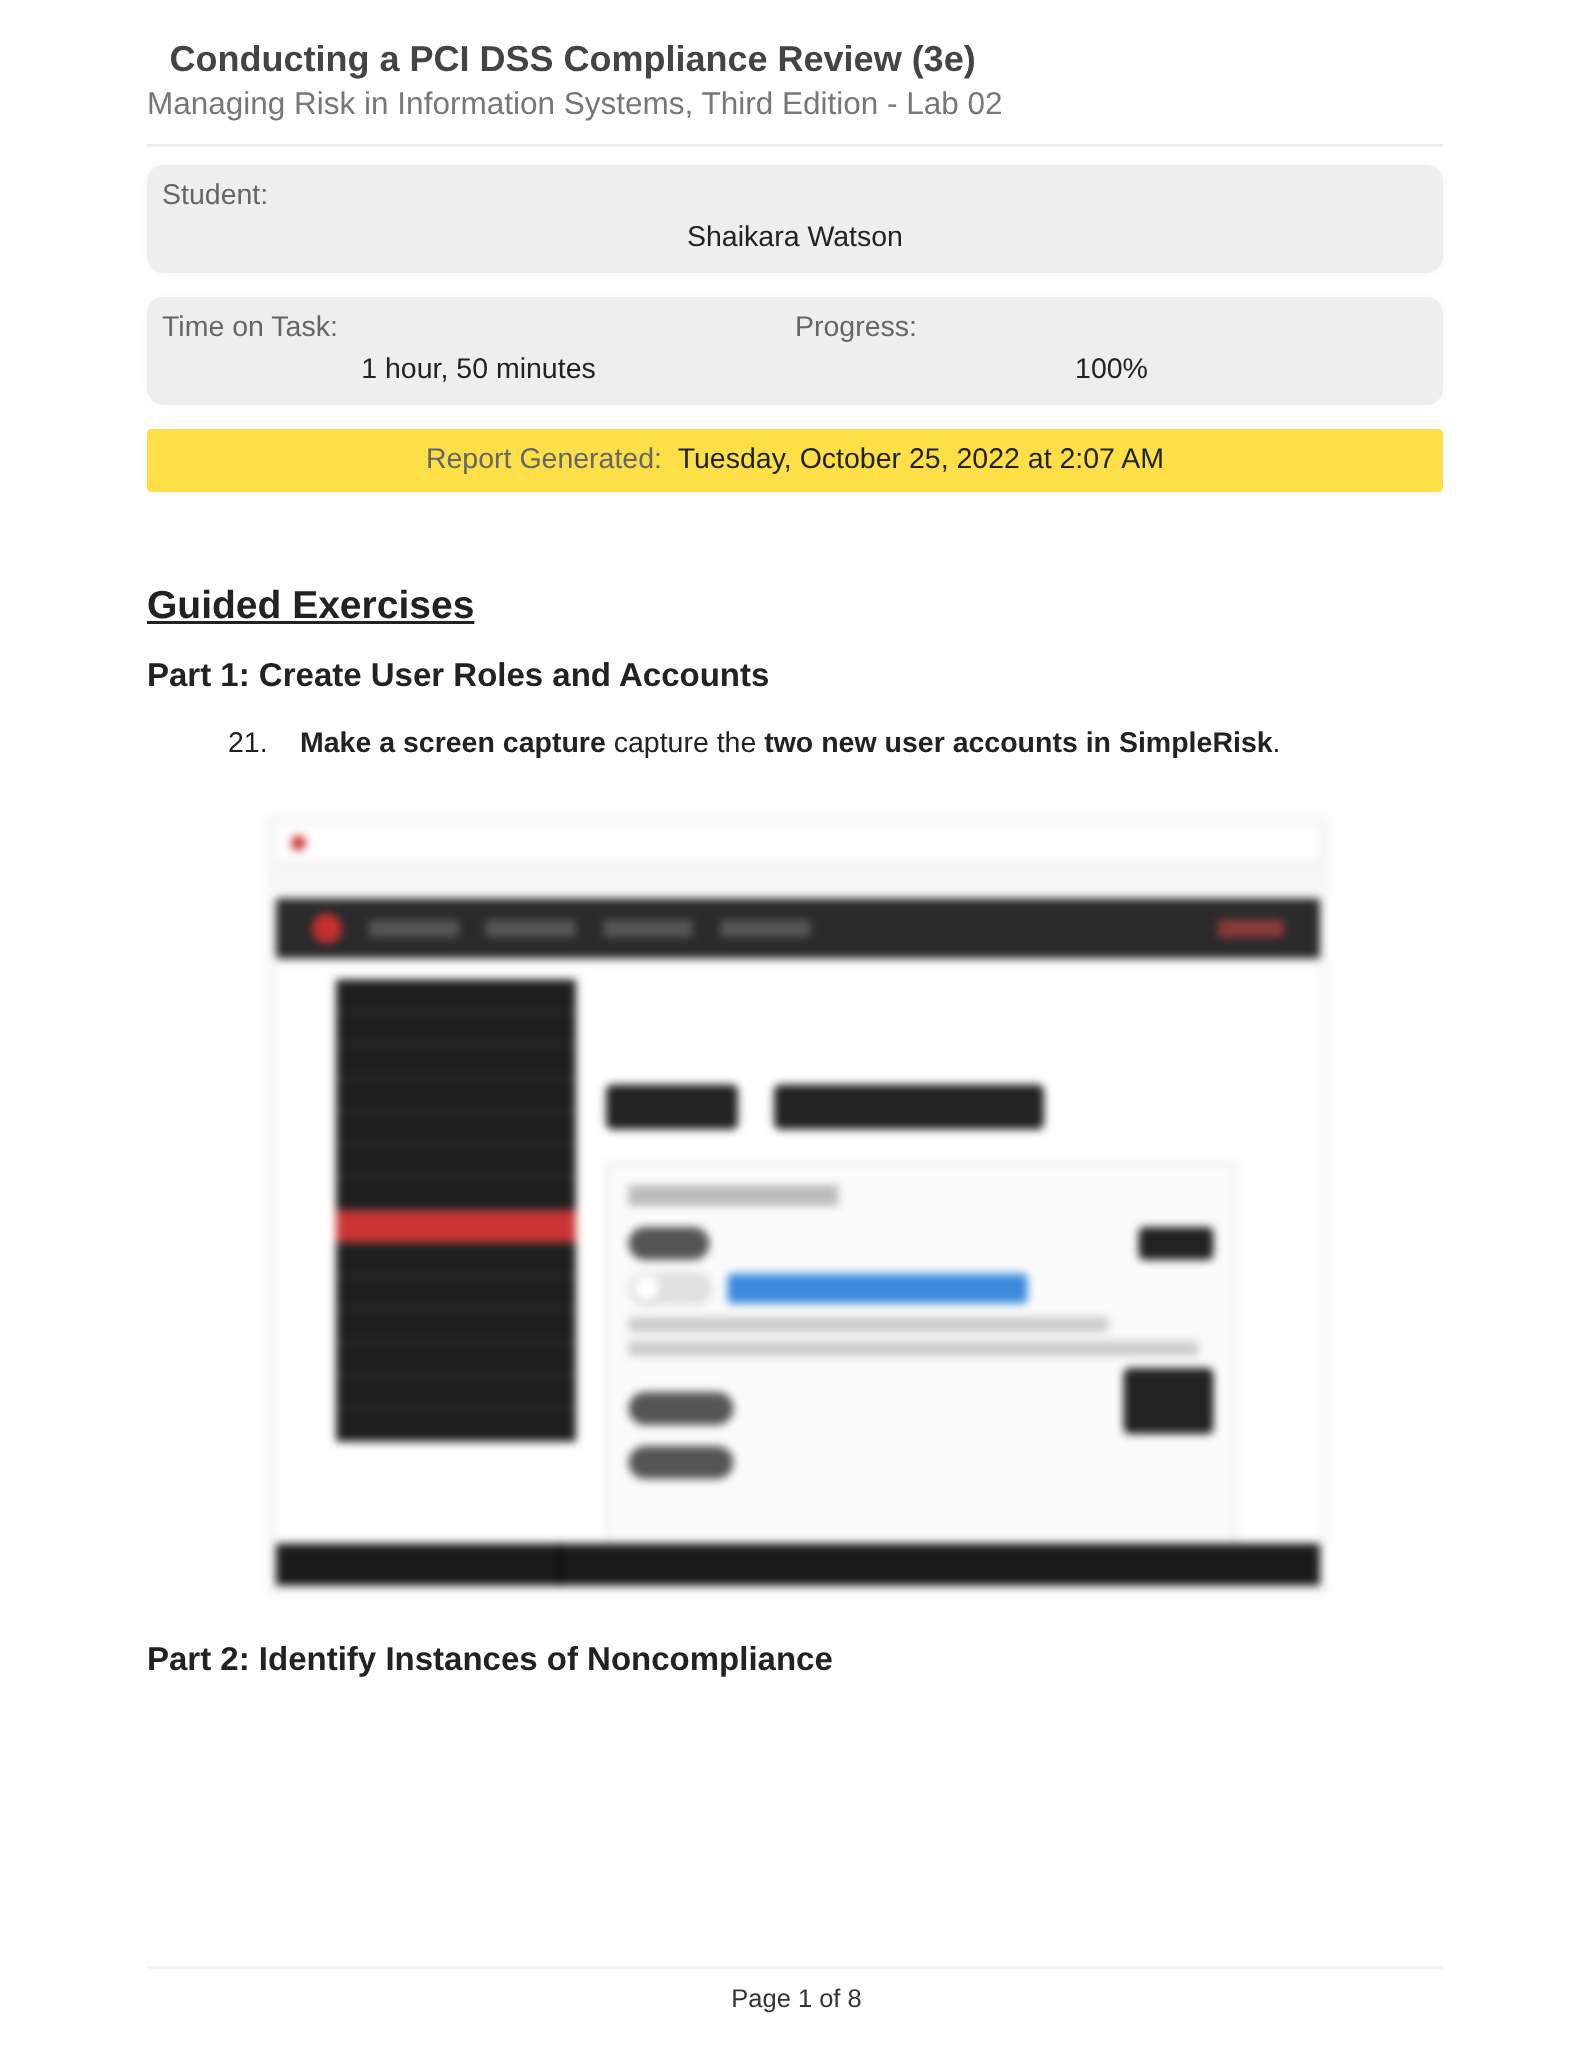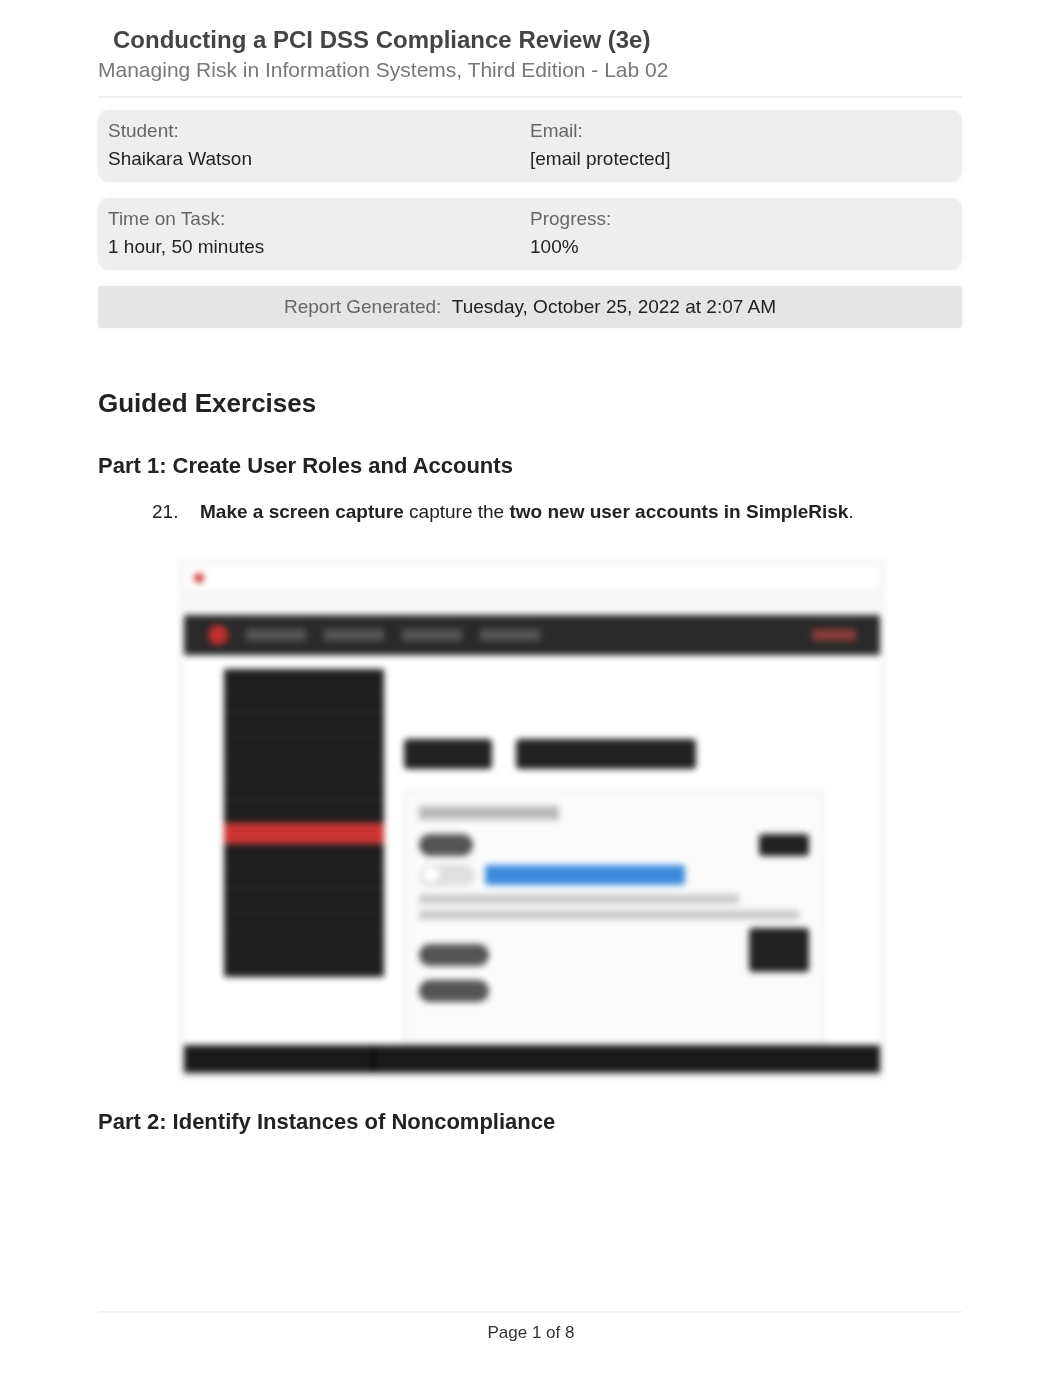--- a/index.html
+++ b/index.html
@@ -47,23 +47,24 @@
     flex: 1;
   }
   .info-label {
     font-size: 19px;
     color: #666;
     margin-bottom: 6px;
   }
   .info-value {
     font-size: 19px;
     color: #222;
+    text-align: center;
   }
   .report-block {
-    background: #e5e5e5;
+    background: #fde047;
     border-radius: 3px;
     padding: 10px;
     margin-bottom: 60px;
     text-align: center;
     box-shadow: 0 0 6px rgba(0,0,0,0.04);
   }
   .report-label {
     font-size: 19px;
     color: #666;
     display: inline;
@@ -71,21 +72,22 @@
   }
   .report-value {
     font-size: 19px;
     color: #222;
     display: inline;
   }
   .section-h1 {
     font-size: 26px;
     font-weight: bold;
     color: #222;
-    margin-bottom: 34px;
+    margin-bottom: 18px;
+    text-decoration: underline;
   }
   .section-h2 {
     font-size: 22px;
     font-weight: bold;
     color: #222;
     margin-bottom: 22px;
   }
   .task-list {
     margin-left: 54px;
     margin-bottom: 36px;
@@ -204,24 +206,20 @@
 
   <div class="title">Conducting a PCI DSS Compliance Review (3e)</div>
   <div class="subtitle">Managing Risk in Information Systems, Third Edition - Lab 02</div>
   <div class="hr-top"></div>
 
   <div class="info-block">
     <div class="info-row">
       <div class="info-col">
         <div class="info-label">Student:</div>
         <div class="info-value">Shaikara Watson</div>
-      </div>
-      <div class="info-col">
-        <div class="info-label">Email:</div>
-        <div class="info-value">[email protected]</div>
       </div>
     </div>
   </div>
 
   <div class="info-block">
     <div class="info-row">
       <div class="info-col">
         <div class="info-label">Time on Task:</div>
         <div class="info-value">1 hour, 50 minutes</div>
       </div>

